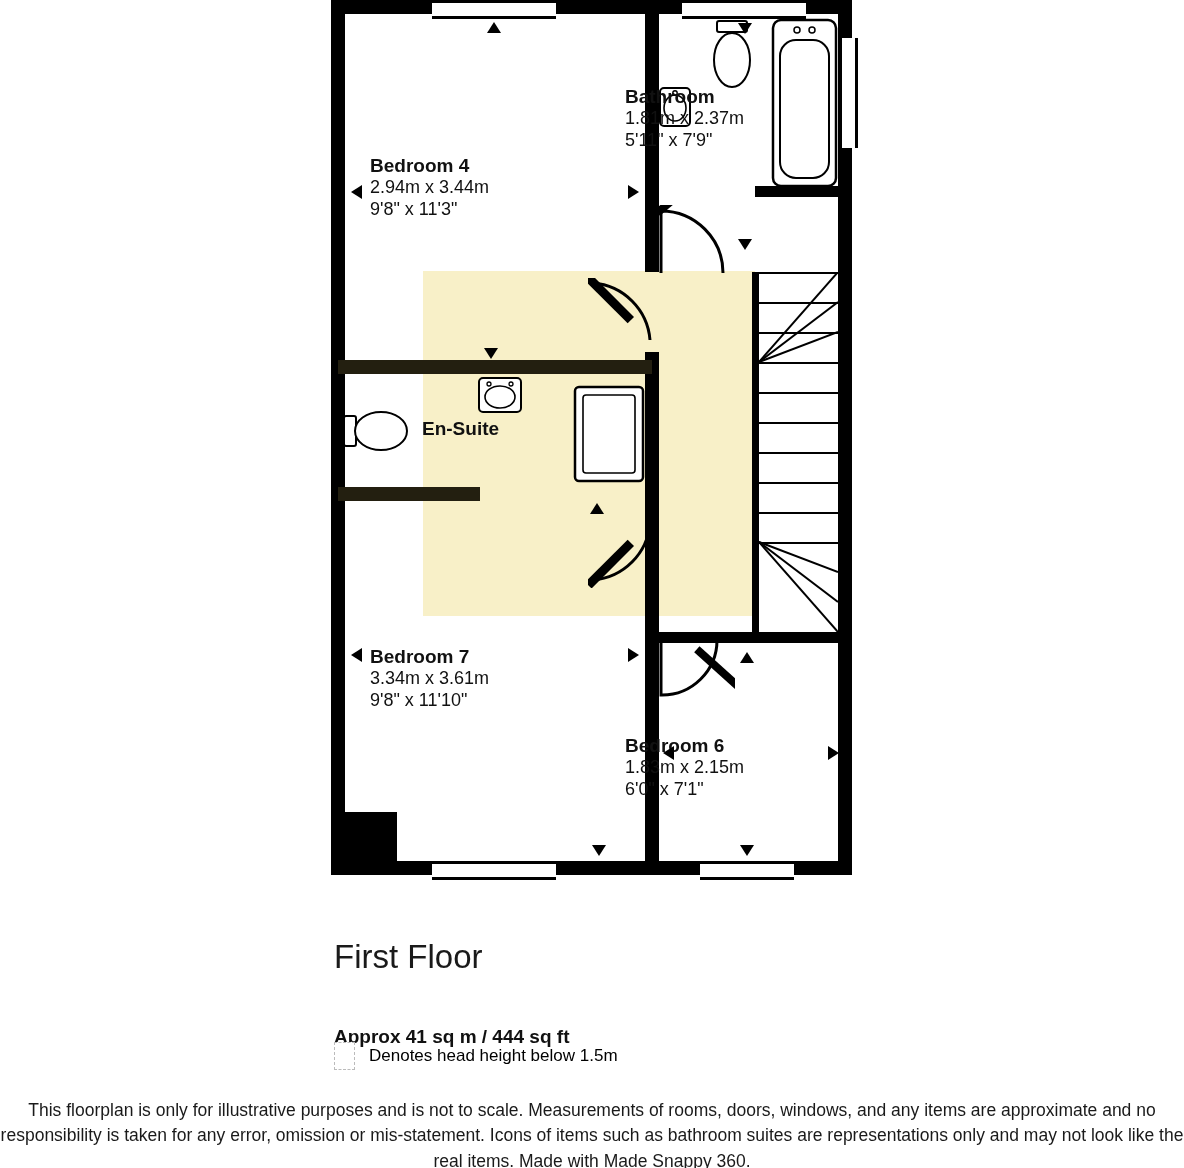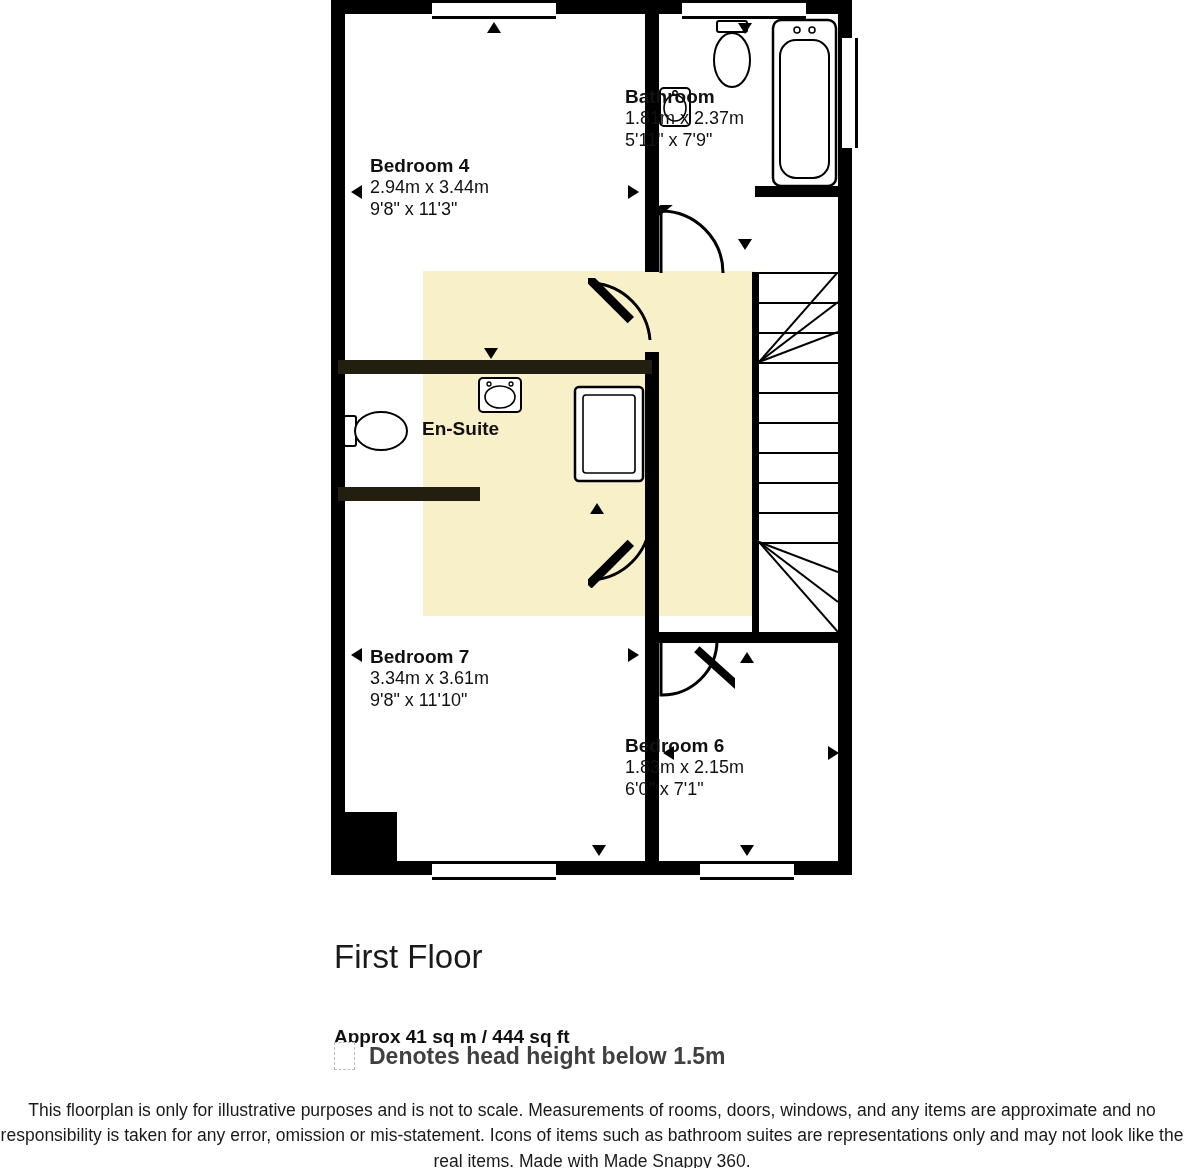--- a/index.html
+++ b/index.html
@@ -133,23 +133,22 @@
     align-items: center;
   }
   #legend .swatch {
     width: 19px;
     height: 26px;
     border: 1px dashed #bbbbbb;
     background: #ffffff;
     margin-right: 14px;
   }
   #legend .legend-text {
-    font-size: 23px;
-    color: #404040;
-    font-weight: bold;
+    font-size: 17px;
+    color: #000000;
   }
   #disclaimer {
     position: absolute;
     left: 0;
     top: 178px;
     width: 1184px;
     text-align: center;
     font-size: 17.5px;
     line-height: 1.45;
     color: #1a1a1a;

